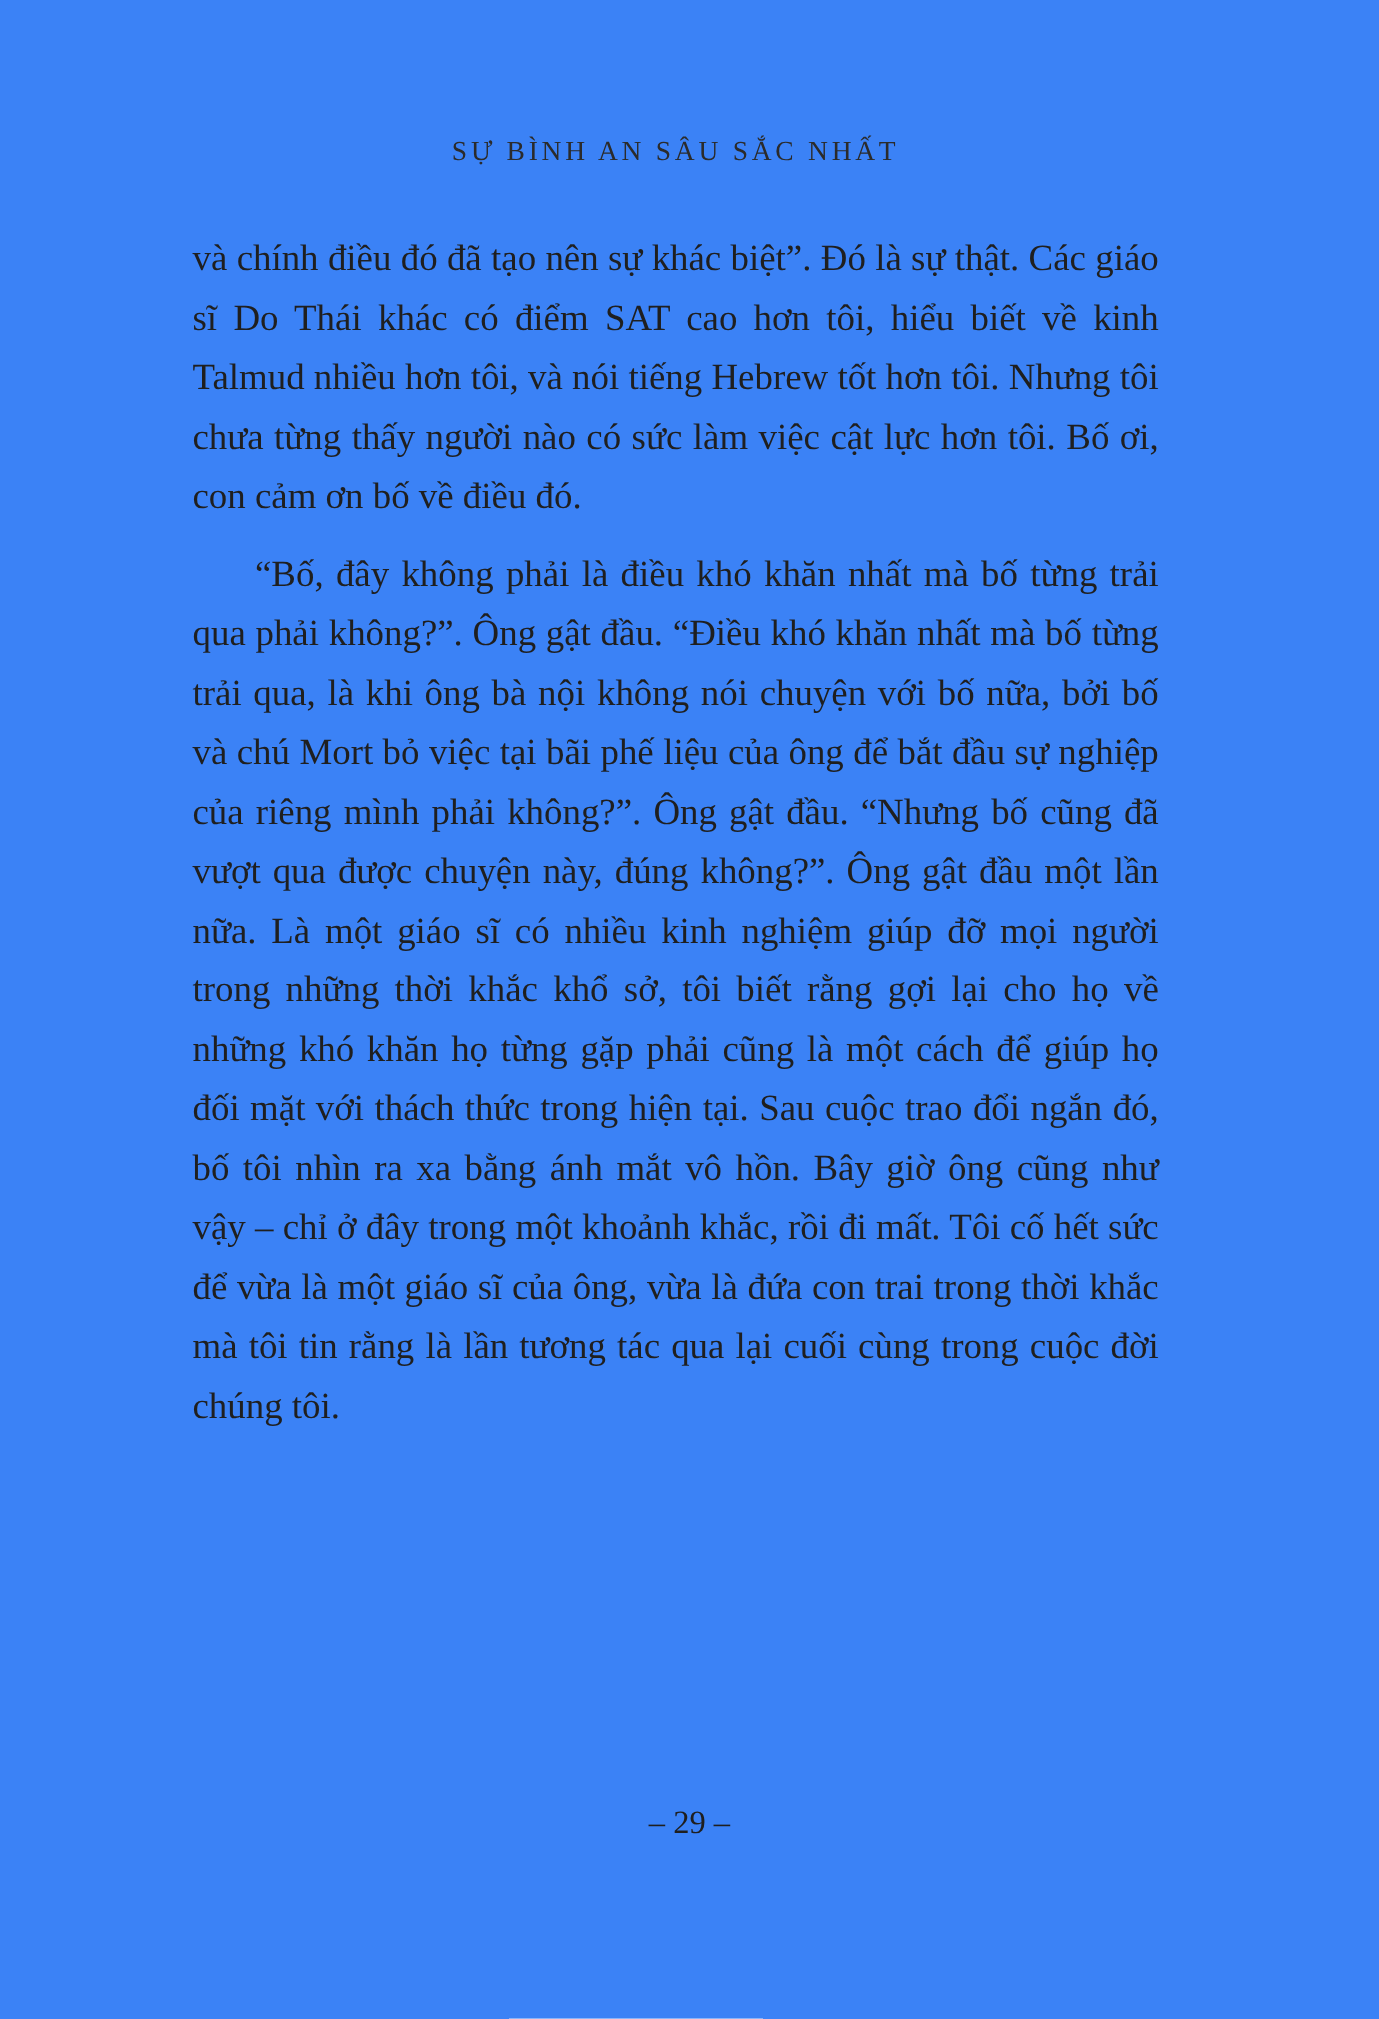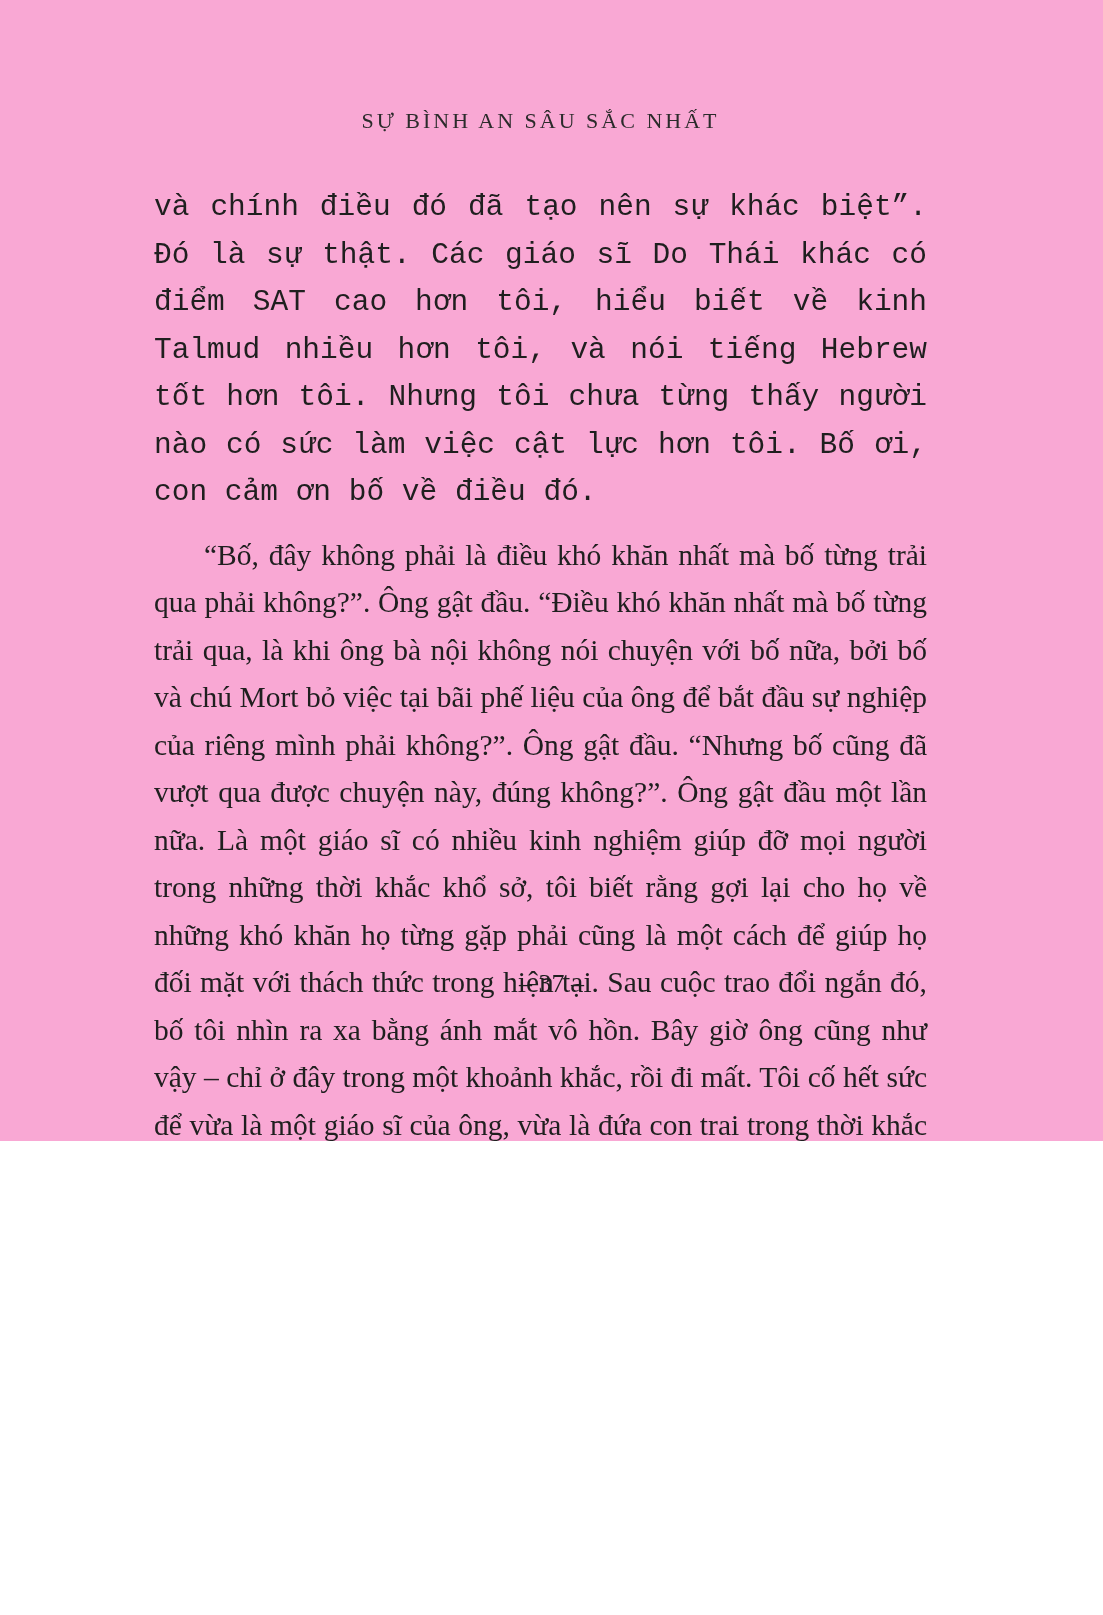--- a/index.html
+++ b/index.html
@@ -3,23 +3,23 @@
 <meta charset="utf-8">
 <style>
   html, body {
     margin: 0;
     padding: 0;
     background: #ffffff;
   }
   .page {
     position: relative;
     width: 1103px;
-    height: 1141px;
+    height: 1615px;
     margin: 0 auto;
-    background: #f9a8d4;
+    background: #3b82f6;
     box-sizing: border-box;
     padding: 108px 176px 0 154px;
     font-family: "Liberation Serif", "DejaVu Serif", serif;
     color: #1f1f1f;
   }
   .running-header {
     text-align: center;
     font-size: 22px;
     letter-spacing: 3px;
     color: #2b2b2b;
@@ -31,21 +31,20 @@
     line-height: 47.5px;
     text-align: justify;
     text-justify: inter-word;
   }
   .para {
     margin: 0 0 15px 0;
     text-indent: 50px;
   }
   .para.no-indent {
     text-indent: 0;
-    font-family: Liberation Mono, monospace;
   }
   .page-number {
     position: absolute;
     left: 0;
     right: 0;
     bottom: 142px;
     text-align: center;
     font-size: 26px;
     color: #1f1f1f;
   }
@@ -54,14 +53,14 @@
 <body>
 
 <div class="page">
   <div class="running-header">SỰ BÌNH AN SÂU SẮC NHẤT</div>
 
   <div class="body-text">
     <p class="para no-indent">và chính điều đó đã tạo nên sự khác biệt”. Đó là sự thật. Các giáo sĩ Do Thái khác có điểm SAT cao hơn tôi, hiểu biết về kinh Talmud nhiều hơn tôi, và nói tiếng Hebrew tốt hơn tôi. Nhưng tôi chưa từng thấy người nào có sức làm việc cật lực hơn tôi. Bố ơi, con cảm ơn bố về điều đó.</p>
     <p class="para">“Bố, đây không phải là điều khó khăn nhất mà bố từng trải qua phải không?”. Ông gật đầu. “Điều khó khăn nhất mà bố từng trải qua, là khi ông bà nội không nói chuyện với bố nữa, bởi bố và chú Mort bỏ việc tại bãi phế liệu của ông để bắt đầu sự nghiệp của riêng mình phải không?”. Ông gật đầu. “Nhưng bố cũng đã vượt qua được chuyện này, đúng không?”. Ông gật đầu một lần nữa. Là một giáo sĩ có nhiều kinh nghiệm giúp đỡ mọi người trong những thời khắc khổ sở, tôi biết rằng gợi lại cho họ về những khó khăn họ từng gặp phải cũng là một cách để giúp họ đối mặt với thách thức trong hiện tại. Sau cuộc trao đổi ngắn đó, bố tôi nhìn ra xa bằng ánh mắt vô hồn. Bây giờ ông cũng như vậy – chỉ ở đây trong một khoảnh khắc, rồi đi mất. Tôi cố hết sức để vừa là một giáo sĩ của ông, vừa là đứa con trai trong thời khắc mà tôi tin rằng là lần tương tác qua lại cuối cùng trong cuộc đời chúng tôi.</p>
   </div>
 
-  <div class="page-number">– 37 –</div>
+  <div class="page-number">– 29 –</div>
 </div>
 
 </body></html>

